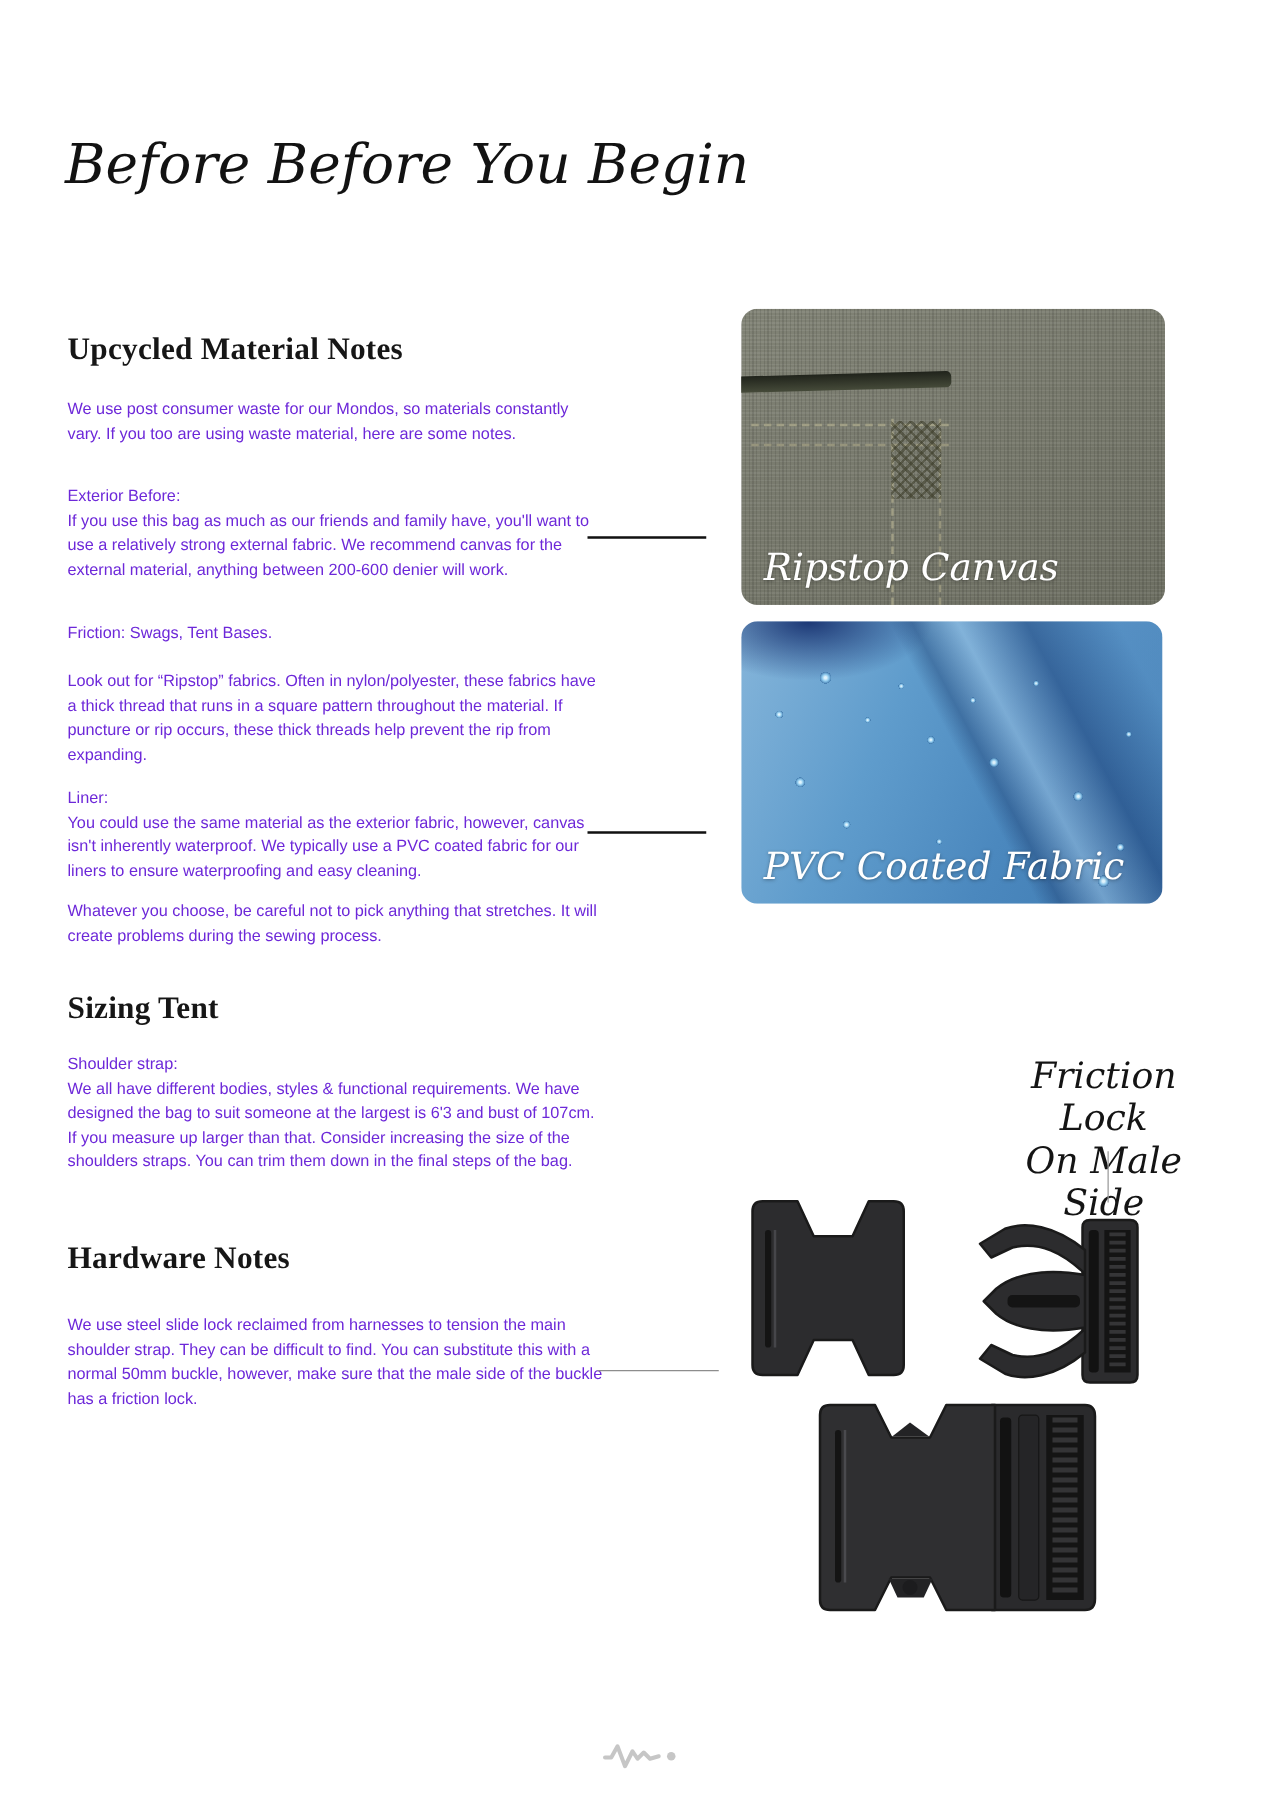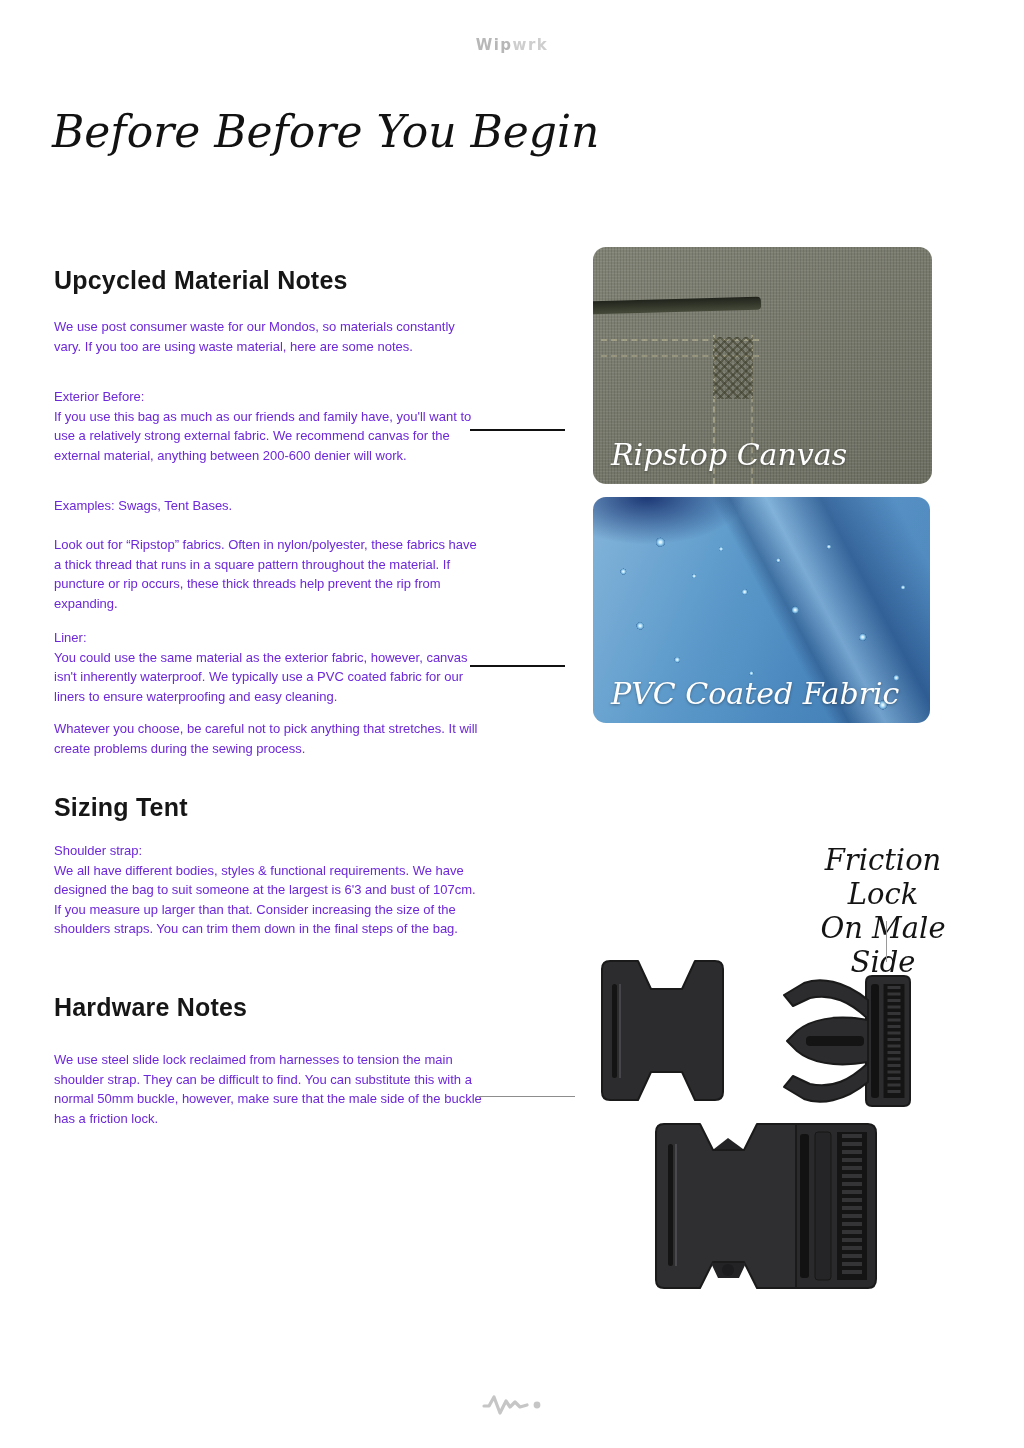--- a/index.html
+++ b/index.html
@@ -11,21 +11,21 @@
          font-family:"DejaVu Sans",sans-serif;font-size:15px;letter-spacing:1.5px;}
   .brand-bold{font-weight:700;color:#b7b7b7;}
   .brand-light{font-weight:700;color:#cecece;}
 
   
   .title{position:absolute;left:52px;top:108px;margin:0;
          font-family:"DejaVu Serif","Liberation Serif",serif;font-style:italic;font-weight:400;
          font-size:44px;line-height:1.1;color:#121212;letter-spacing:0px;}
 
   
-  .h2{position:absolute;margin:0;font-family:Liberation Sans, sans-serif;font-weight:700;
+  .h2{position:absolute;margin:0;font-family:Liberation Serif, serif;font-weight:700;
       font-size:25px;color:#161616;letter-spacing:.2px;}
   #h-upcycled{left:54px;top:266px;}
   #h-sizing{left:54px;top:793px;}
   #h-hardware{left:54px;top:993px;}
 
   
   .para{position:absolute;font-size:13px;line-height:19.5px;color:#6d28d9;}
   .para .lbl{display:block;}
   #p-intro{left:54px;top:317px;width:412px;}
   #p-exterior{left:54px;top:387px;width:424px;}
@@ -101,33 +101,30 @@
   #buckle-assembled{left:648px;top:1118px;width:235px;height:176px;}
 
   
   .footer-mark{position:absolute;left:482px;top:1392px;width:64px;height:26px;}
 </style>
 </head>
 <body>
 
 <div class="page">
 
-  <header class="brand">
-    <span class="brand-bold">Wip</span><span class="brand-light">wrk</span>
-  </header>
 
   <h1 class="title">Before Before You Begin</h1>
 
   <h2 class="h2" id="h-upcycled">Upcycled Material Notes</h2>
   <div class="para" id="p-intro">We use post consumer waste for our Mondos, so materials constantly vary. If you too are using waste material, here are some notes.</div>
   <div class="para" id="p-exterior">
     <span class="lbl">Exterior Before:</span>
     <span>If you use this bag as much as our friends and family have, you'll want to use a relatively strong external fabric. We recommend canvas for the external material, anything between 200-600 denier will work.</span>
   </div>
-  <div class="para" id="p-examples">Examples: Swags, Tent Bases.</div>
+  <div class="para" id="p-examples">Friction: Swags, Tent Bases.</div>
   <div class="para" id="p-ripstop">Look out for “Ripstop” fabrics. Often in nylon/polyester, these fabrics have a thick thread that runs in a square pattern throughout the material. If puncture or rip occurs, these thick threads help prevent the rip from expanding.</div>
   <div class="para" id="p-stretch">Whatever you choose, be careful not to pick anything that stretches. It will create problems during the sewing process.</div>
   <div class="para" id="p-liner">
     <span class="lbl">Liner:</span>
     <span>You could use the same material as the exterior fabric, however, canvas isn't inherently waterproof.  We typically use a PVC coated fabric for our liners to ensure waterproofing and easy cleaning.</span>
   </div>
 
   <h2 class="h2" id="h-sizing">Sizing Tent</h2>
   <div class="para" id="p-strap">
     <span class="lbl">Shoulder strap:</span>

